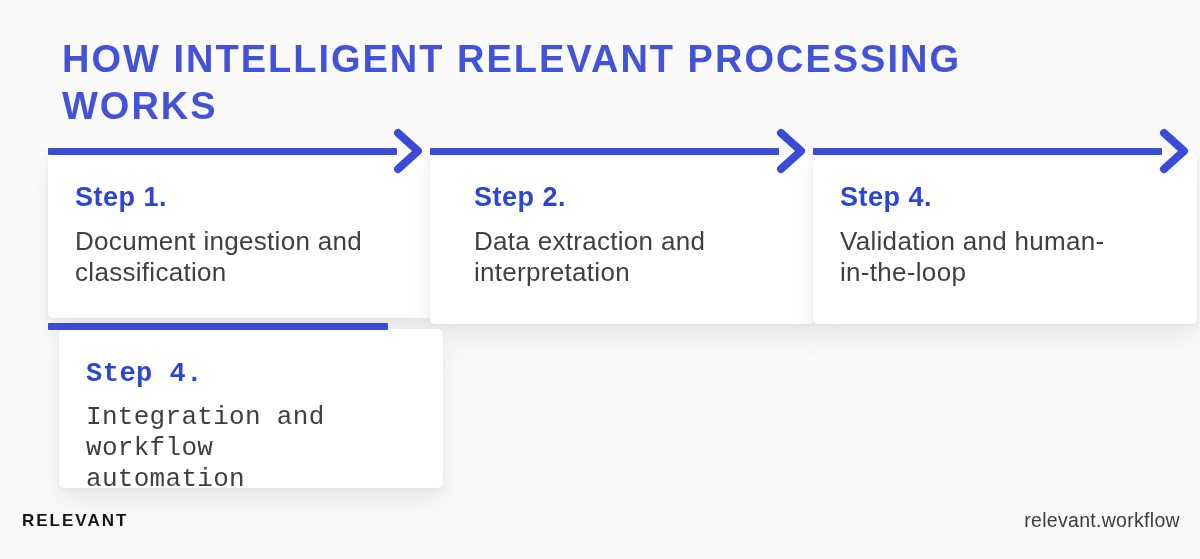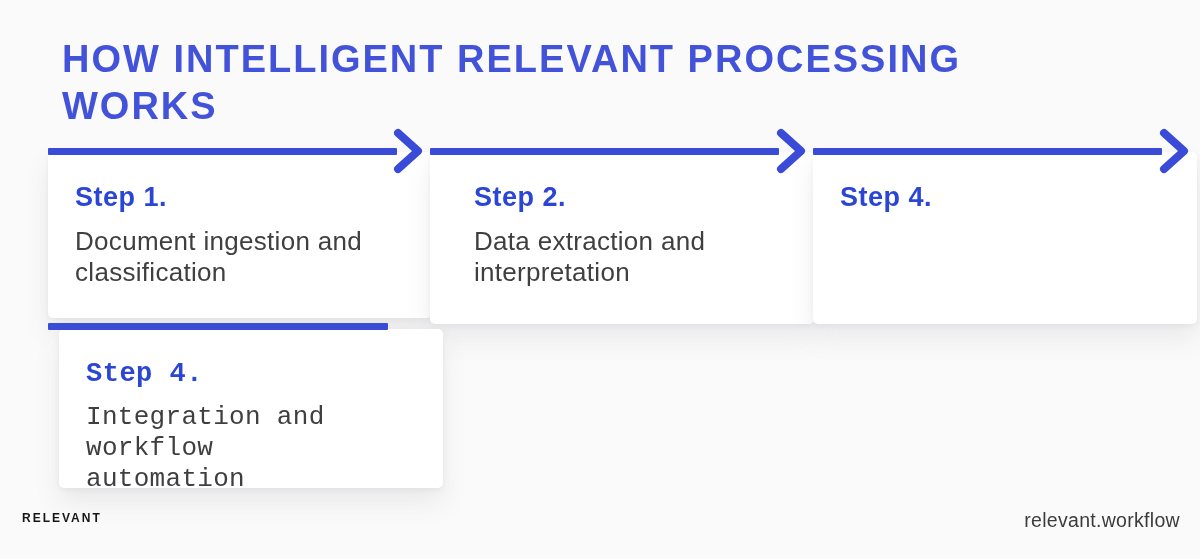--- a/index.html
+++ b/index.html
@@ -58,21 +58,21 @@
   .head-1{left:393px;top:127px;}
   .head-2{left:776px;top:127px;}
   .head-3{left:1159px;top:127px;}
   .arrow-head svg{display:block;width:30px;height:48px;}
   .arrow-head path{
     fill:none;stroke:var(--accent);stroke-width:8;
     stroke-linecap:round;stroke-linejoin:round;
   }
   .brand{
     position:absolute;left:22px;top:511px;
-    font-size:12px;font-weight:bold;letter-spacing:2px;
+    font-size:17px;font-weight:bold;letter-spacing:2px;
     color:var(--brand);
   }
   .website{
     position:absolute;right:20px;top:509px;
     font-size:19.5px;letter-spacing:0.3px;
     color:var(--website);
   }
 </style>
 </head>
 <body>
@@ -107,20 +107,21 @@
   <div class="step-desc">Document ingestion and classification</div>
 </div>
 
 <div class="card card-2">
   <div class="step-label">Step 2.</div>
   <div class="step-desc">Data extraction and interpretation</div>
 </div>
 
 <div class="card card-3">
   <div class="step-label">Step 4.</div>
+  <div class="step-desc">Validation and human-in-the-loop</div>
 </div>
 
 <div class="card card-4">
   <div class="step-label">Step 4.</div>
   <div class="step-desc">Integration and workflow automation</div>
 </div>
 
 <div class="brand">RELEVANT</div>
 <div class="website">relevant.workflow</div>
 

